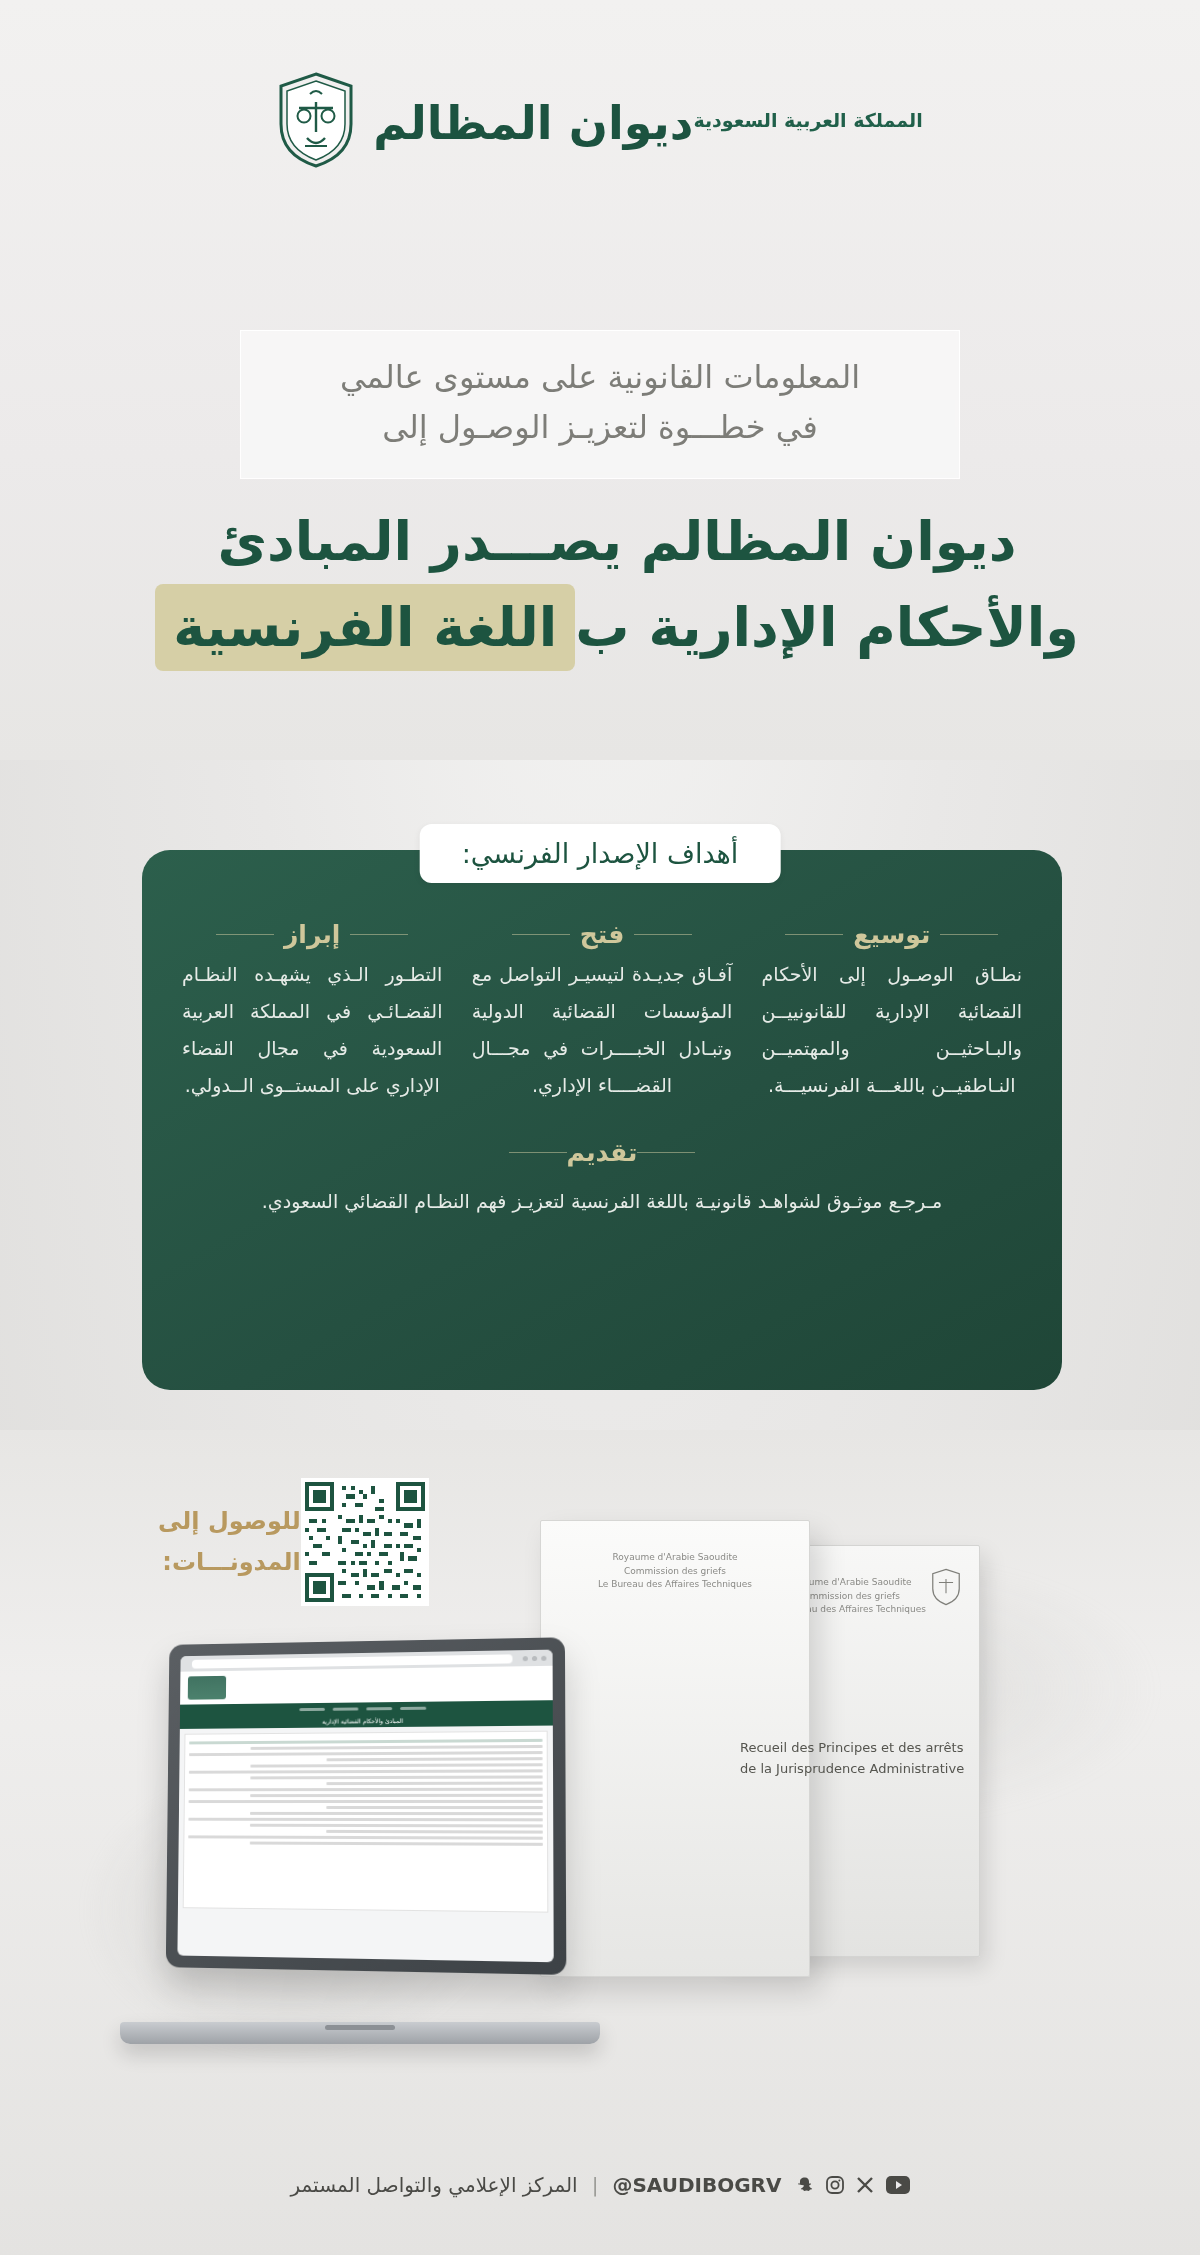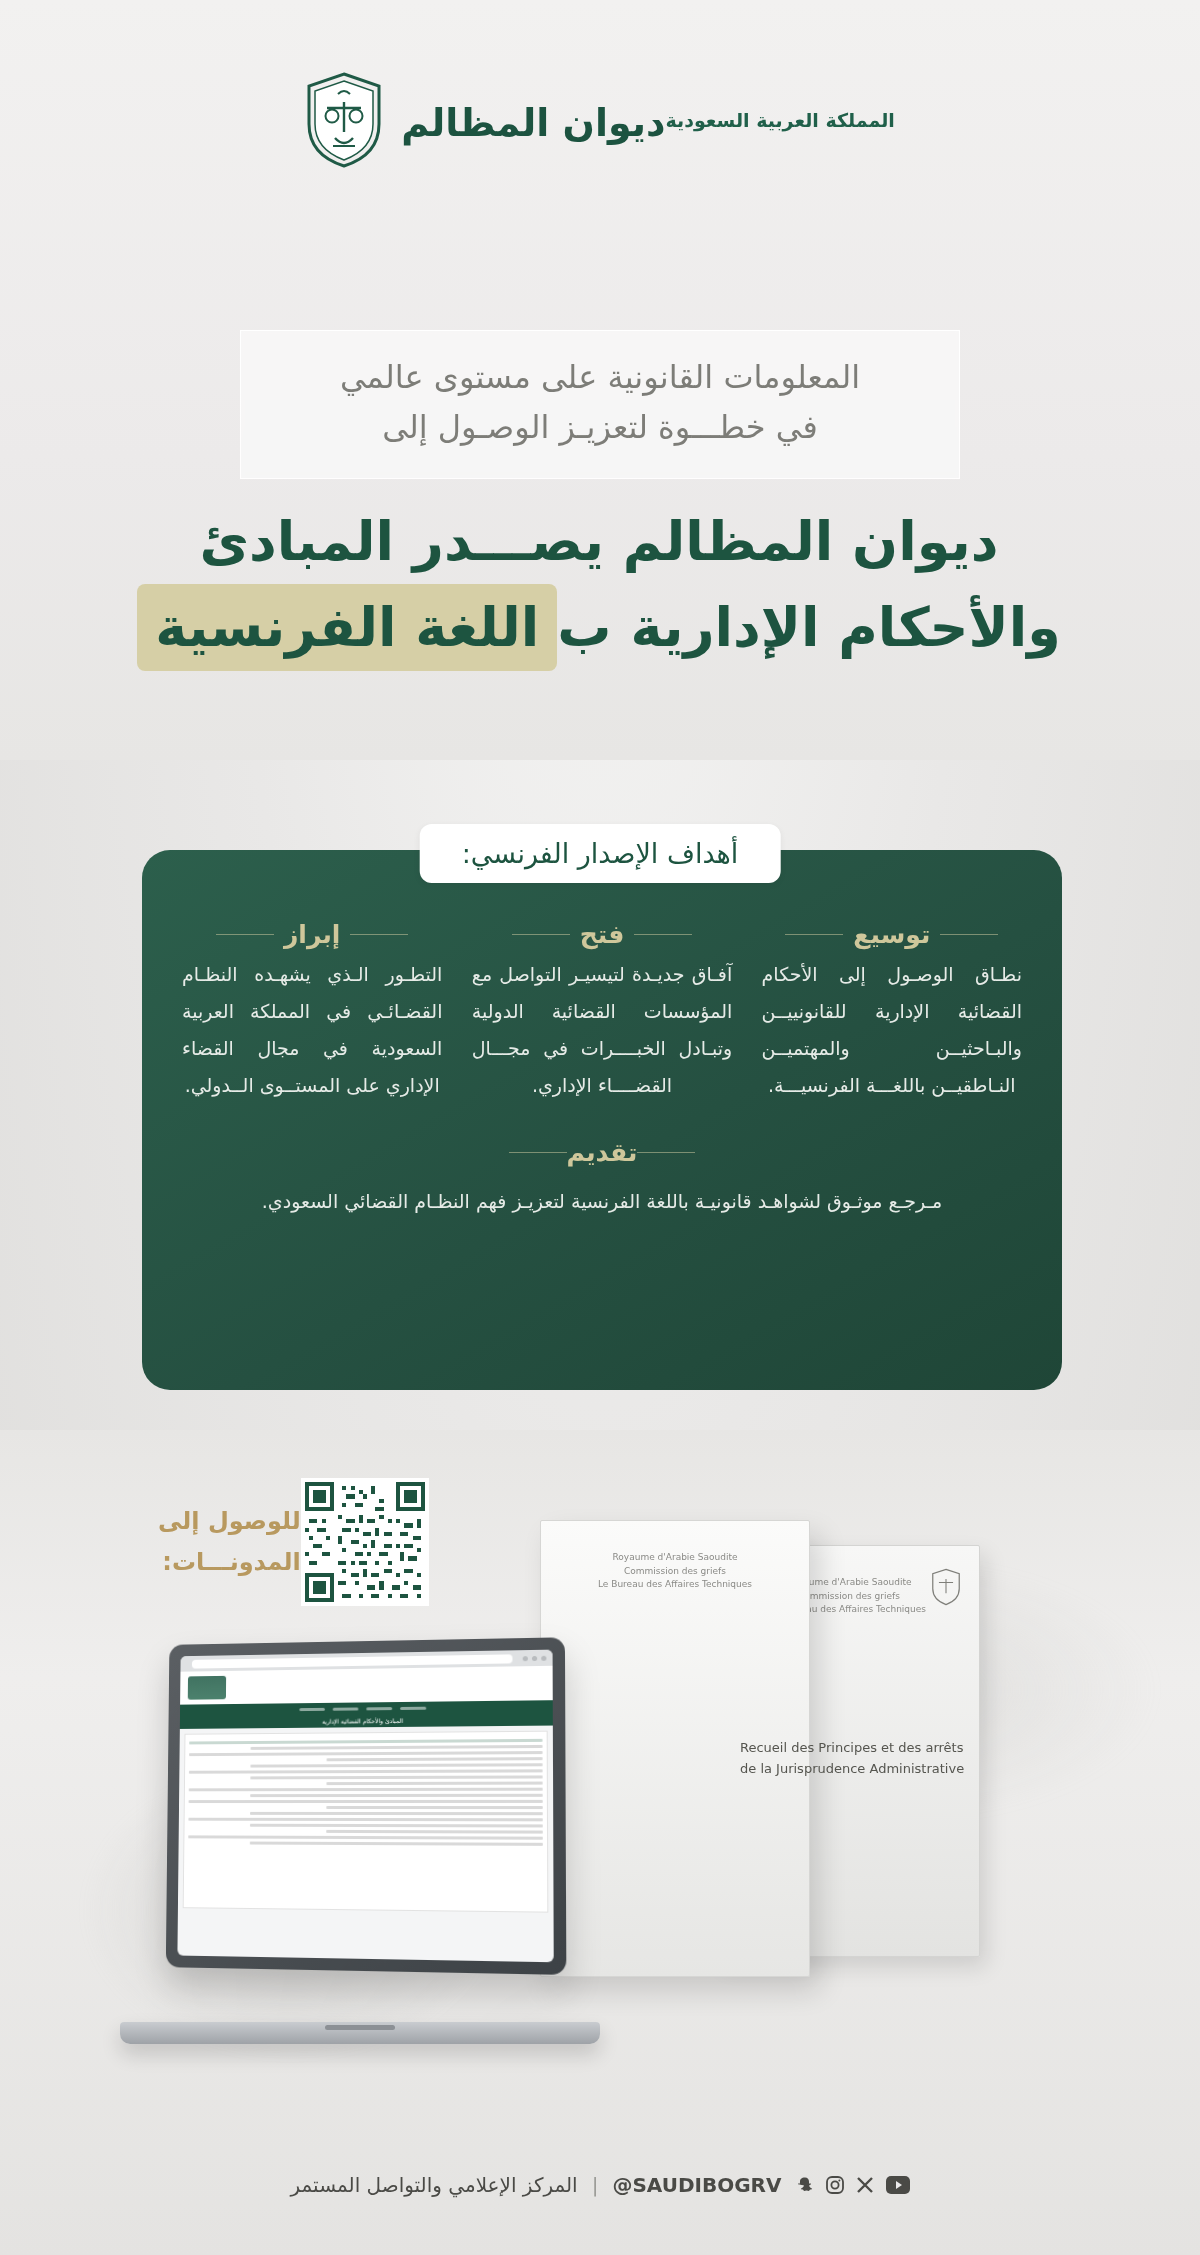--- a/index.html
+++ b/index.html
@@ -27,39 +27,39 @@
   .smudge2{position:absolute;width:520px;height:260px;border-radius:50%;
     background:radial-gradient(ellipse at center,rgba(196,196,193,.35),rgba(196,196,193,0) 70%);
     left:640px;top:1560px;filter:blur(8px);}
 
   
   .logo-wrap{position:absolute;left:0;right:0;top:72px;display:flex;
     justify-content:center;align-items:center;gap:18px;}
   .logo-text{display:flex;flex-direction:row;align-items:center;
     color:#1f5a46;line-height:1;}
   .logo-text .l1{font-size:19px;letter-spacing:1px;font-weight:700;color:#20604a;}
-  .logo-text .l2{font-size:38px;font-weight:700;margin-top:6px;color:#1c5340;letter-spacing:1px;}
+  .logo-text .l2{font-size:46px;font-weight:700;margin-top:6px;color:#1c5340;letter-spacing:1px;}
   .shield{width:78px;height:96px;position:relative;}
   .shield svg{display:block;}
 
   
   .eyebrow{
     position:absolute;top:330px;left:240px;width:720px;
     background:rgba(255,255,255,.55);
     border:1px solid rgba(255,255,255,.9);
     padding:22px 30px 26px;
     box-sizing:border-box;
     text-align:center;
     backdrop-filter:blur(2px);
   }
   .eyebrow p{margin:0;color:#7d7d78;font-size:32px;line-height:1.55;font-weight:400;}
 
   
   .headline{
-    position:absolute;top:500px;left:59px;width:1080px;text-align:center;
+    position:absolute;top:500px;left:77px;width:1080px;text-align:center;
     color:#1d5440;font-size:54px;font-weight:700;line-height:1.55;
   }
   .hl-line{display:block;}
   .hl-hi{background:#d6cfa6;padding:2px 18px;border-radius:8px;display:inline-block;}
 
   
   .goals-title{
     position:absolute;top:818px;left:50%;transform:translateX(-50%);
     background:#ffffff;color:#1d5440;font-size:27px;font-weight:400;
     padding:14px 42px;border-radius:12px;z-index:5;white-space:nowrap;

